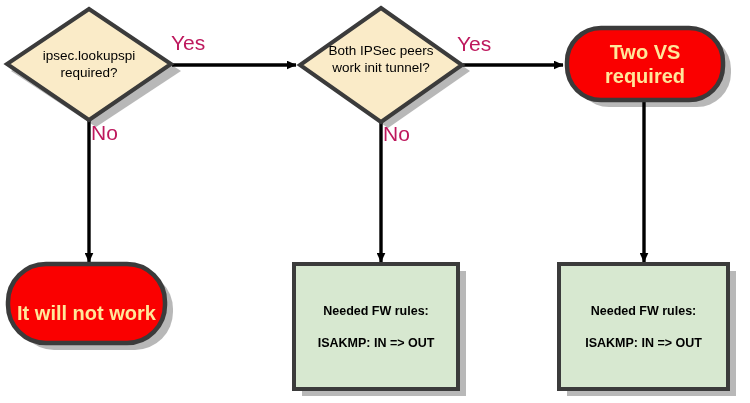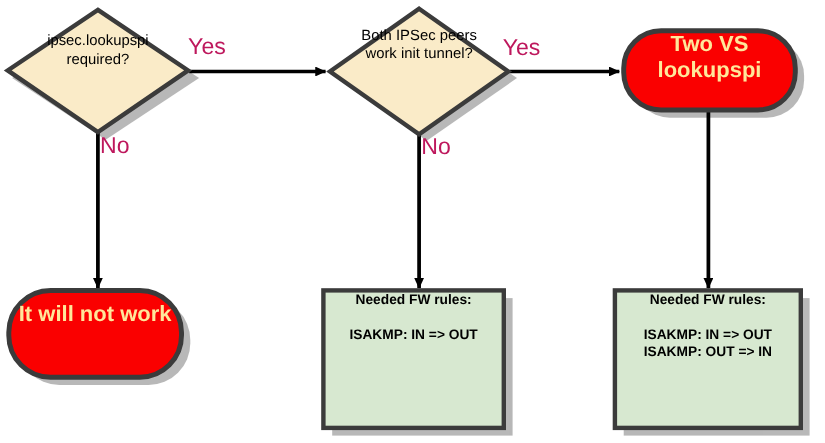--- a/index.html
+++ b/index.html
@@ -23,21 +23,21 @@
     top: 0;
     width: 750px;
     height: 403px;
   }
   
   .node-text {
     position: absolute;
     display: flex;
     flex-direction: column;
     align-items: center;
-    justify-content: flex-start;
+    justify-content: center;
     text-align: center;
     pointer-events: none;
     line-height: 1.28;
   }
   .decision-text {
     color: #000000;
     font-size: 13.5px;
     font-weight: 400;
   }
   .terminator-text {
@@ -112,38 +112,37 @@
     <span>required?</span>
   </div>
 
   <div class="node-text decision-text" style="left:307px; top:23px; width:148px; height:72px;">
     <span>Both IPSec peers</span>
     <span>work init tunnel?</span>
   </div>
 
   <div class="node-text terminator-text" style="left:567px; top:28px; width:156px; height:72px;">
     <span>Two VS</span>
-    <span>lookupspi</span>
+    <span>required</span>
   </div>
 
   <div class="node-text terminator-text" style="left:8px; top:274px; width:157px; height:79px;">
     <span>It will not work</span>
   </div>
 
   <div class="node-text process-text" style="left:294px; top:264px; width:164px; height:125px;">
     <span>Needed FW rules:</span>
     <span class="block-gap"></span>
     <span>ISAKMP: IN =&gt; OUT</span>
   </div>
 
   <div class="node-text process-text" style="left:559px; top:264px; width:169px; height:125px;">
     <span>Needed FW rules:</span>
     <span class="block-gap"></span>
     <span>ISAKMP: IN =&gt; OUT</span>
-    <span>ISAKMP: OUT =&gt; IN</span>
   </div>
 
   <div class="edge-label" style="left:171px; top:31px;">Yes</div>
 
   <div class="edge-label" style="left:91px; top:121px;">No</div>
 
   <div class="edge-label" style="left:457px; top:32px;">Yes</div>
 
   <div class="edge-label" style="left:383px; top:122px;">No</div>
 

